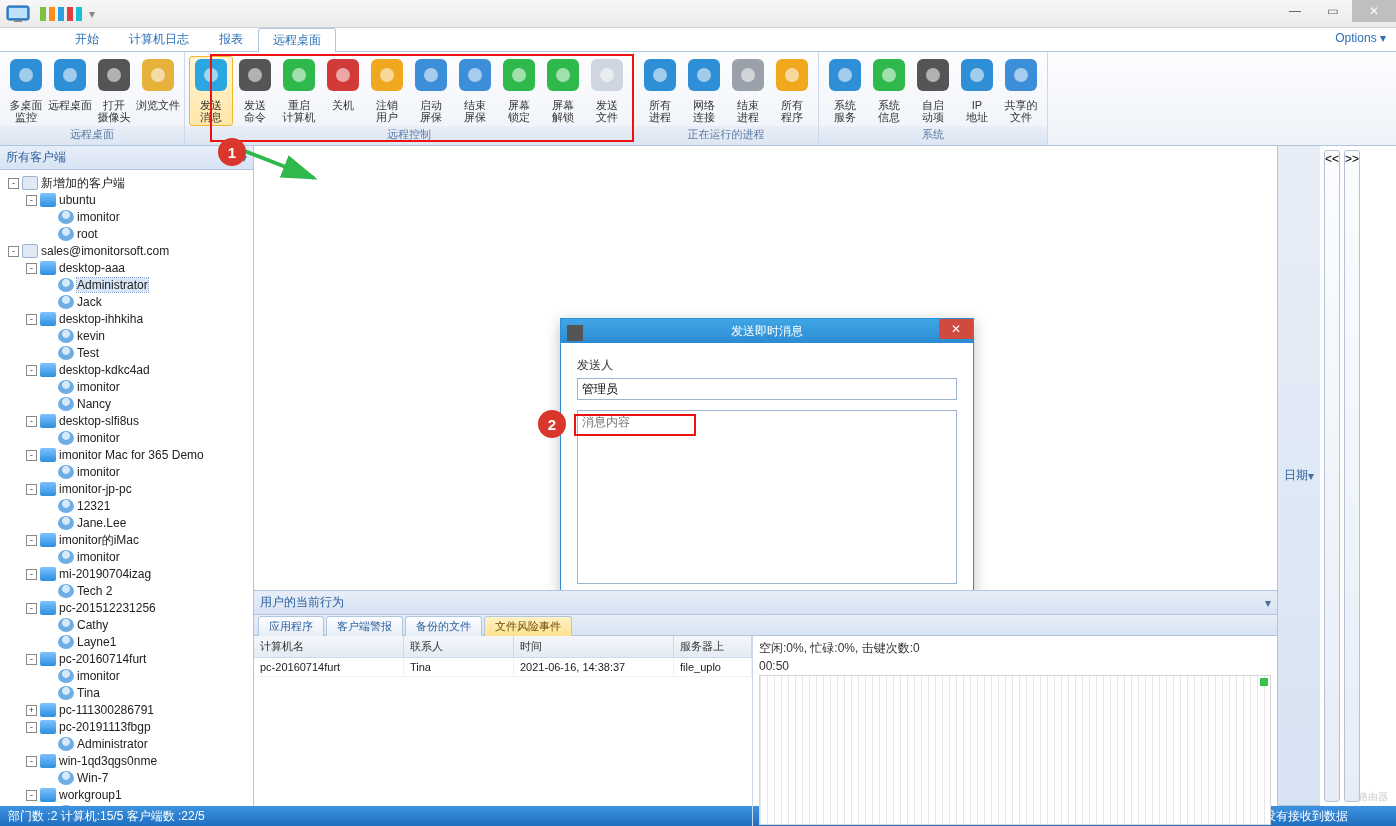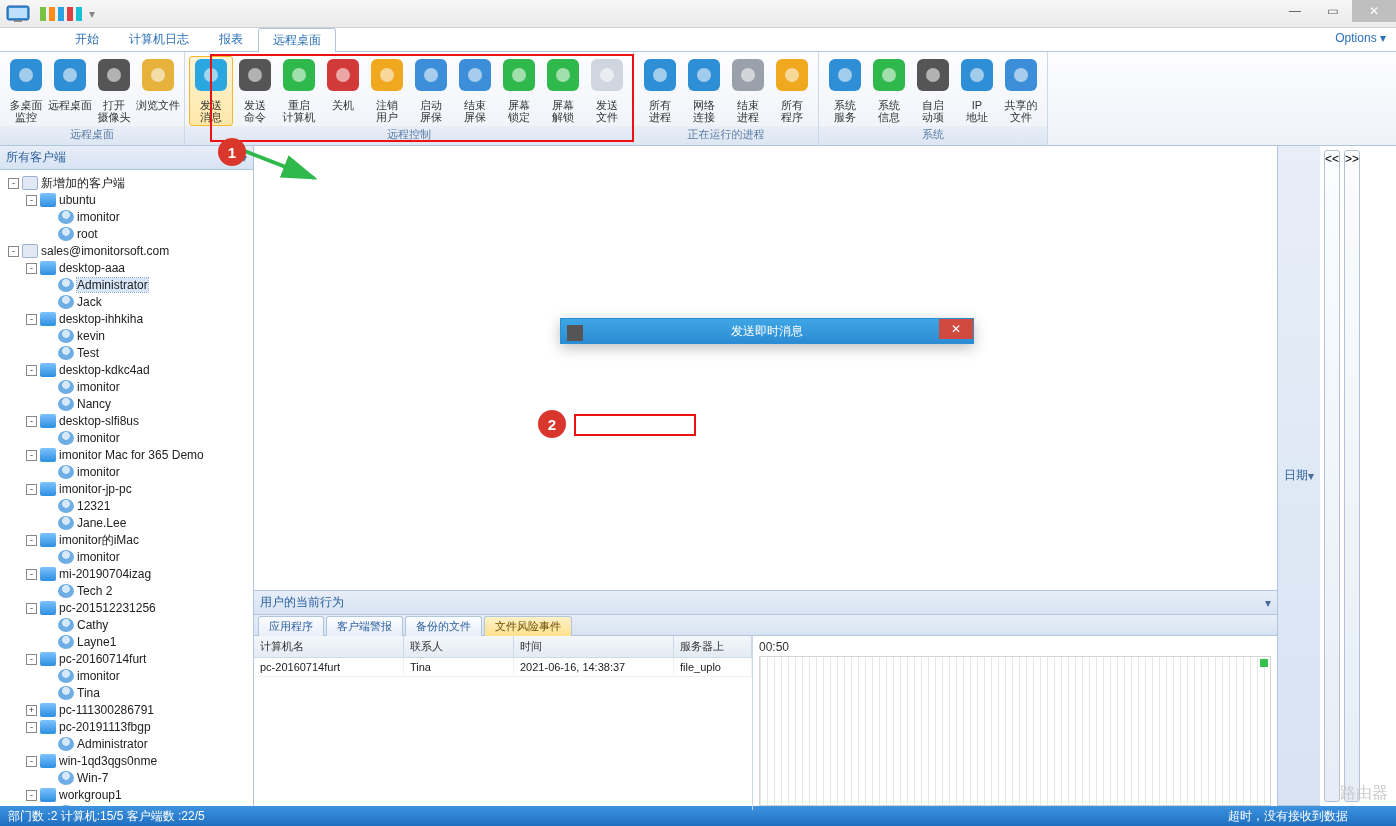--- a/index.html
+++ b/index.html
@@ -85,21 +85,21 @@
 .grow { display:flex; border-bottom:1px solid #eef1f6; }
 .gcell { padding:3px 6px; border-right:1px solid #eef1f6; color:#222; font-size:11px; overflow:hidden; white-space:nowrap; }
 .chart { flex:1; padding:4px 6px; }
 .chart-cap { font-size:11px; color:#333; margin-bottom:2px; }
 .chart-area { height: 150px; background: repeating-linear-gradient(to right, #e7e7e7 0, #e7e7e7 1px, #fff 1px, #fff 7px), repeating-linear-gradient(to bottom, #e7e7e7 0, #e7e7e7 1px, #fff 1px, #fff 7px); border:1px solid #d6d6d6; position:relative; }
 .chart-area::after { content:""; position:absolute; right:2px; top:2px; width:8px; height:8px; background:#35c24a; }
 
 
 .status { height: 20px; background: linear-gradient(#3d93e0,#1f6fc0); color: #fff; display: flex; align-items: center; padding: 0 8px; font-size: 11px; justify-content: space-between; }
 .status .r { display:flex; gap:40px; }
-.wm { position:absolute; right:8px; bottom:22px; color:#ccc; font-size:16px; z-index:60; }
+.wm { position:absolute; right:8px; bottom:22px; color:#ccc; font-size:10px; z-index:60; }
 </style>
 </head>
 <body>
 
 <div class="titlebar">
   <div class="app-icon">
     <svg viewBox="0 0 24 20">
         <rect x="1" y="2" width="22" height="14" rx="2" fill="#3a8fd8" stroke="#1e5fa0"></rect>
         <rect x="3" y="4" width="18" height="10" fill="#bde0ff"></rect>
         <rect x="8" y="16" width="8" height="2" fill="#888"></rect>
@@ -608,20 +608,25 @@
   </div>
 
   <div class="center">
     <div class="canvas">
 
       <div class="dialog">
         <div class="dlg-title">
           <span class="dlg-ic"></span>
           <span>发送即时消息</span>
           <div class="dlg-close">✕</div>
+        </div>
+        <div class="dlg-body">
+          <label>发送人</label>
+          <input type="text" id="senderInput" value="管理员" style="">
+          <textarea id="msgBody" placeholder="消息内容" style=""></textarea>
         </div>
 
       </div>
 
       <div class="redbox" style="left:320px; top:268px; width:122px; height:22px;"></div>
       <div class="badge" style="left:284px; top:264px;">2</div>
 
     </div>
 
     <div class="behav">
@@ -648,20 +653,21 @@
           <div id="gbody">
               <div class="grow">
                 <div class="gcell" style="width: 150px;">pc-20160714furt</div>
                 <div class="gcell" style="width: 110px;">Tina</div>
                 <div class="gcell" style="width: 160px;">2021-06-16, 14:38:37</div>
                 <div class="gcell" style="width: 78px;">file_uplo</div>
               </div>
             </div>
         </div>
         <div class="chart">
+          <div class="chart-cap"><span>空闲:0%, 忙碌:0%, 击键次数:0</span></div>
           <div class="chart-cap"><span>00:50</span></div>
           <div class="chart-area"></div>
         </div>
       </div>
     </div>
   </div>
 
   <div class="right">
     <div class="panel-hdr">
       <span>日期</span>

